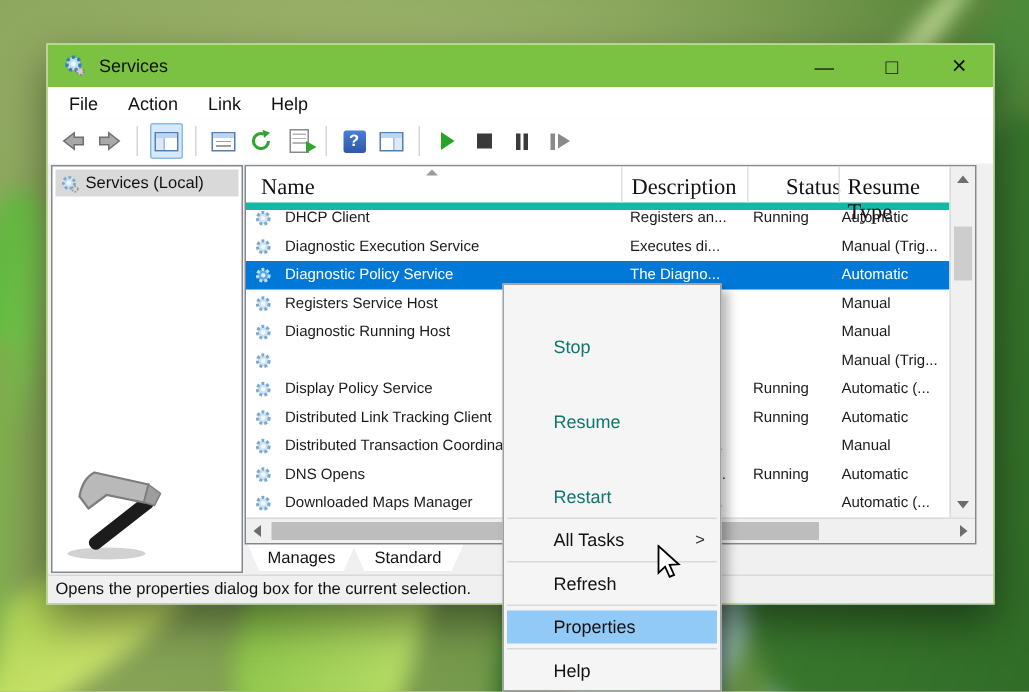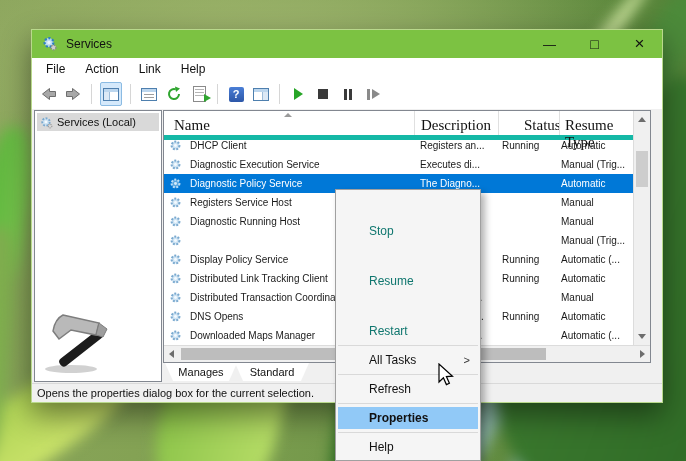--- a/index.html
+++ b/index.html
@@ -101,21 +101,21 @@
   .tab2{left:72px;width:74px;}
 
   .statusbar{position:absolute;left:0;top:353px;right:0;height:19px;background:#f0f0f0;border-top:1px solid #d9d9d9;box-sizing:border-box;
              font-size:11px;color:#111;display:flex;align-items:center;padding-left:5px;}
 
   
   .ctxmenu{position:absolute;left:335px;top:189px;width:146px;z-index:30;background:#f5f5f5;border:1px solid #a0a0a0;
            box-shadow:4px 4px 7px rgba(0,0,0,.3);padding:2px 0;box-sizing:border-box;font-size:12px;color:#111;}
   .mi{height:22px;line-height:22px;padding-left:33px;position:relative;}
   .mi.dis{color:#0f766e;margin-top:28px;}
-  .mi.hl{background:#91c9f7;font-weight:bold;margin:0 2px;padding-left:31px;}
+  .mi.hl{background:#91c9f7;font-weight:normal;margin:0 2px;padding-left:31px;}
   .mi .arrow{position:absolute;right:10px;top:0;font-size:11px;color:#333;}
   .msep{height:1px;background:#d9d9d9;margin:3px 2px;}
 
   .cursor{position:absolute;left:437px;top:363px;z-index:40;}
 </style>
 </head>
 <body>
 
 <div class="desktop">
   <div class="blades">

